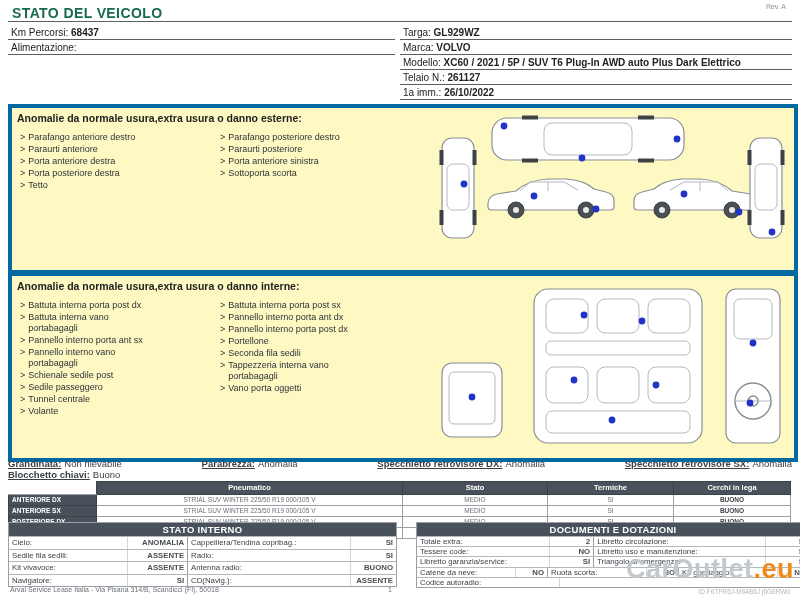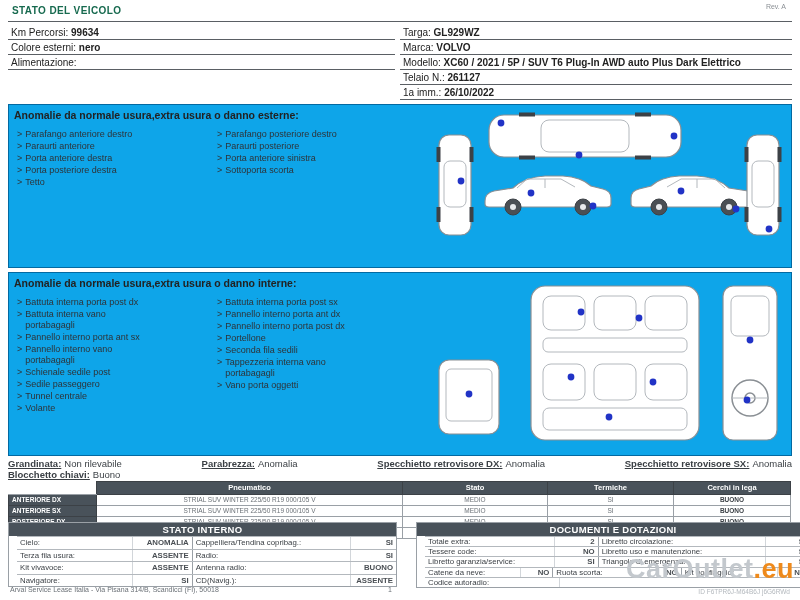--- a/index.html
+++ b/index.html
@@ -2,31 +2,31 @@
 <html><head>
 <meta charset="utf-8">
 <style>
   html,body{margin:0;padding:0;}
   body{
     width:800px;height:600px;position:relative;overflow:hidden;
     background:#ffffff;color:#222;
     font-family:"Liberation Sans", sans-serif;
   }
   
-  .page-title{position:absolute;left:12px;top:5px;font-size:10px;font-weight:bold;color:#176a4f;letter-spacing:.4px;}
+  .page-title{position:absolute;left:12px;top:5px;font-size:14px;font-weight:bold;color:#176a4f;letter-spacing:.4px;}
   .rev{position:absolute;right:14px;top:3px;font-size:7px;color:#8a8f94;}
   .top-rule{position:absolute;left:8px;right:8px;top:21px;border-top:1px solid #5a5f64;}
   
   .info-table{position:absolute;top:25px;font-size:10px;}
   #info-left{left:8px;width:387px;}
   #info-right{left:400px;width:392px;}
   .info-row{border-bottom:1px solid #5a5f64;padding:2px 3px 1px;min-height:10px;line-height:11px;}
   .info-row .val{font-weight:bold;}
   
-  .panel{position:absolute;left:8px;width:782px;border:1px solid #0369a1;background:#0ea5e9;}
+  .panel{position:absolute;left:8px;width:782px;border:4px solid #0369a1;background:#fef9c3;}
   #panel-ext{top:104px;height:162px;}
   #panel-int{top:272px;height:182px;}
   .panel-title{font-weight:bold;font-size:10.5px;padding:4px 5px 2px;}
   .item-col{position:absolute;top:24px;font-size:9px;line-height:11px;color:#2e3338;}
   .item-col.c1{left:8px;}
   .item-col.c2{left:208px;}
   #panel-ext .item-col{width:190px;}
   #panel-int .item-col{width:138px;}
   .item{display:flex;margin-bottom:1px;}
   .item .mk{margin-right:3px;flex:none;}
@@ -51,21 +51,21 @@
   #tire-table .th{background:#49525a;color:#fff;font-size:7.5px;font-weight:bold;text-align:center;height:10px;line-height:10px;border-color:#3c4146;}
   #tire-table .blank{border:none;border-bottom:1px solid #9aa0a6;}
   #tire-table .pos{background:#49525a;color:#fff;font-size:6.5px;font-weight:bold;padding-left:3px;height:8px;line-height:8px;border-color:#3c4146;}
   #tire-table .cell{font-size:6.5px;color:#6a7076;text-align:center;height:8px;line-height:8px;}
   #tire-table .cell.strong{color:#3a3f44;font-weight:bold;}
   
   .bt{position:absolute;top:522px;border:1px solid #9aa0a6;background:#fff;}
   #bt-left{left:8px;width:387px;}
   #bt-right{left:416px;width:392px;}
   .bt-header{background:#49525a;color:#fff;font-size:9.5px;font-weight:bold;text-align:center;height:13px;line-height:13px;letter-spacing:.3px;}
-  .bt-row{display:flex;border-top:1px solid #b3b8bd;align-items:stretch;margin-left:8px;}
+  .bt-row{display:flex;border-top:1px solid #b3b8bd;align-items:stretch;}
   #bt-left .bt-row{height:11.5px;line-height:11.5px;}
   #bt-right .bt-row{height:9.2px;line-height:9.2px;}
   .bt-label{font-size:7.8px;color:#3a3f44;padding-left:3px;overflow:hidden;white-space:nowrap;}
   .bt-value{font-size:7.8px;font-weight:bold;color:#4a4f54;text-align:right;padding-right:3px;border-left:1px solid #d2d6da;overflow:hidden;white-space:nowrap;}
   .sep{border-left:1px solid #9aa0a6;}
   
   .footer-left{position:absolute;left:10px;top:586px;font-size:7px;color:#6a7076;}
   .footer-page{position:absolute;left:388px;top:586px;font-size:7px;color:#6a7076;}
   .footer-right{position:absolute;right:10px;top:588px;font-size:6.5px;color:#b3b8bd;}
   .watermark{position:absolute;right:6px;top:554px;font-size:27px;font-weight:bold;z-index:10;letter-spacing:.5px;}
@@ -73,22 +73,21 @@
   .wm-orange{color:#ee8a1c;}
 </style>
 </head>
 <body>
 
 <div class="page-title">STATO DEL VEICOLO</div>
 <div class="rev">Rev. A</div>
 <div class="top-rule"></div>
 
 <div id="info-left" class="info-table">
-  <div class="info-row"><span>Km Percorsi:</span> <span class="val">99634</span></div>
-  <div class="info-row"><span>Colore esterni:</span> <span class="val">nero</span></div>
+  <div class="info-row"><span>Km Percorsi:</span> <span class="val">68437</span></div>
   <div class="info-row"><span>Alimentazione:</span> <span class="val"></span></div>
 </div>
 
 <div id="info-right" class="info-table">
   <div class="info-row"><span>Targa:</span> <span class="val">GL929WZ</span></div>
   <div class="info-row"><span>Marca:</span> <span class="val">VOLVO</span></div>
   <div class="info-row"><span>Modello:</span> <span class="val">XC60 / 2021 / 5P / SUV T6 Plug-In AWD auto Plus Dark Elettrico</span></div>
   <div class="info-row"><span>Telaio N.:</span> <span class="val">261127</span></div>
   <div class="info-row"><span>1a imm.:</span> <span class="val">26/10/2022</span></div>
 </div>
@@ -348,21 +347,21 @@
 
 <div id="bt-left" class="bt">
   <div class="bt-header">STATO INTERNO</div>
   <div class="bt-row">
     <span class="bt-label" style="flex:1.05">Cielo:</span>
       <span class="bt-value" style="width:56px">ANOMALIA</span>
     <span class="bt-label sep" style="flex:1.45">Cappelliera/Tendina copribag.:</span>
       <span class="bt-value" style="width:42px">SI</span>
   </div>
   <div class="bt-row">
-    <span class="bt-label" style="flex:1.05">Terza fila usura:</span>
+    <span class="bt-label" style="flex:1.05">Sedile fila sedili:</span>
       <span class="bt-value" style="width:56px">ASSENTE</span>
     <span class="bt-label sep" style="flex:1.45">Radio:</span>
       <span class="bt-value" style="width:42px">SI</span>
   </div>
   <div class="bt-row">
     <span class="bt-label" style="flex:1.05">Kit vivavoce:</span>
       <span class="bt-value" style="width:56px">ASSENTE</span>
     <span class="bt-label sep" style="flex:1.45">Antenna radio:</span>
       <span class="bt-value" style="width:42px">BUONO</span>
   </div>

